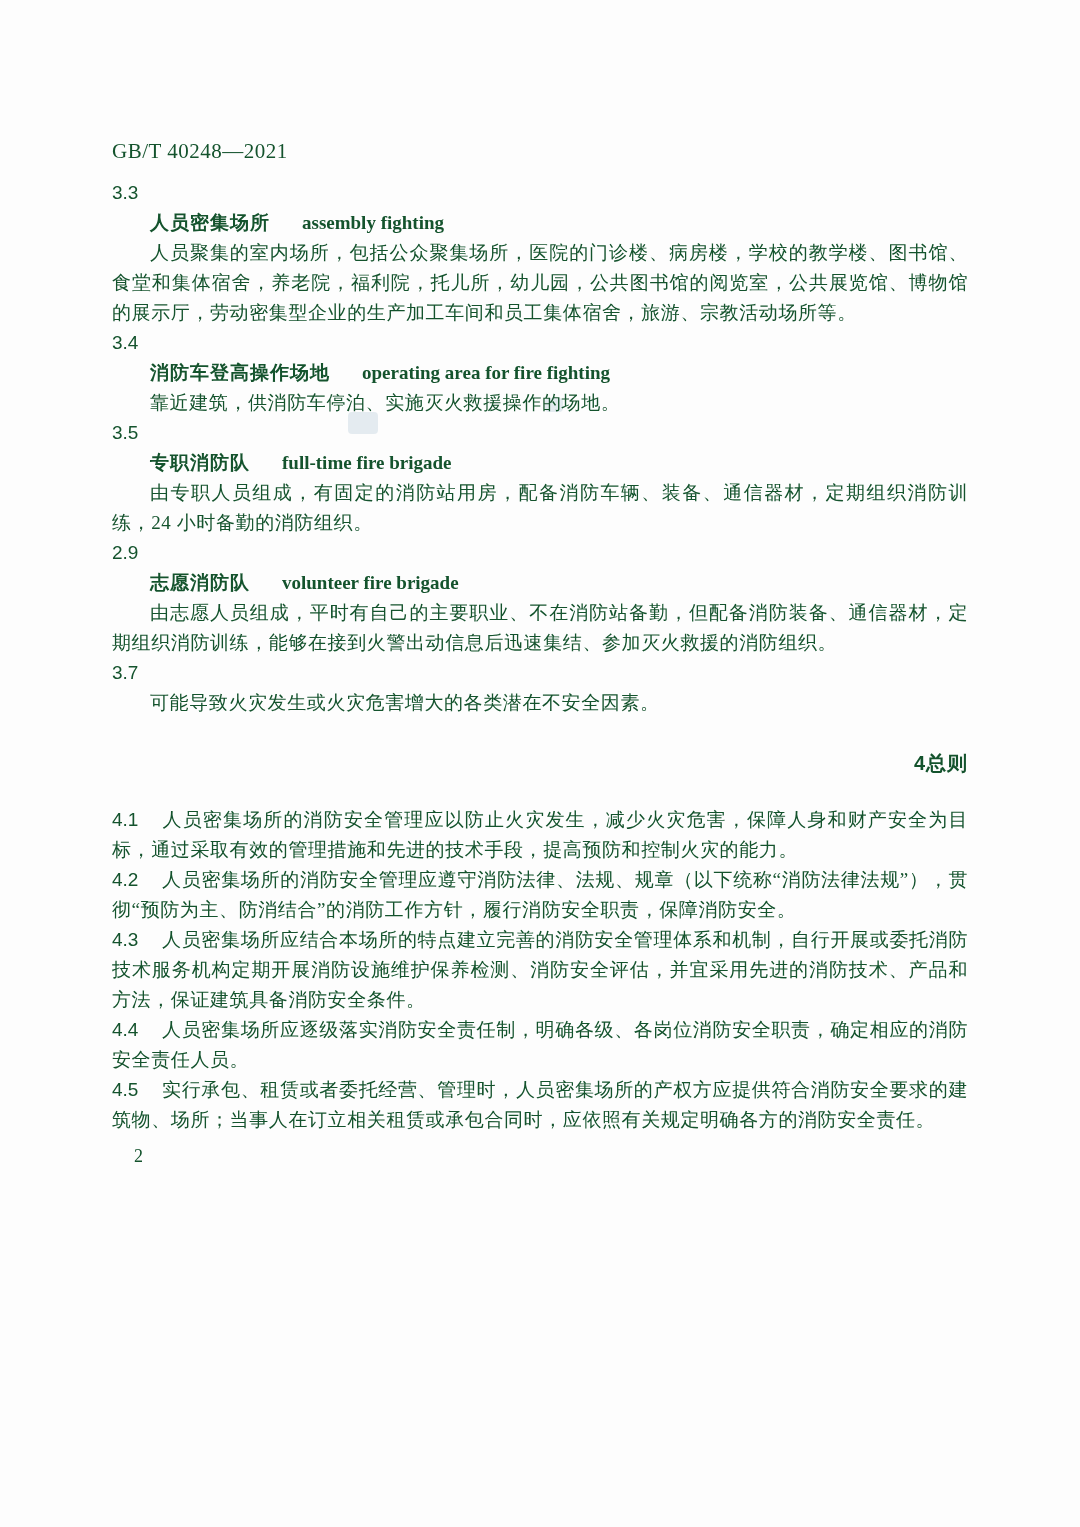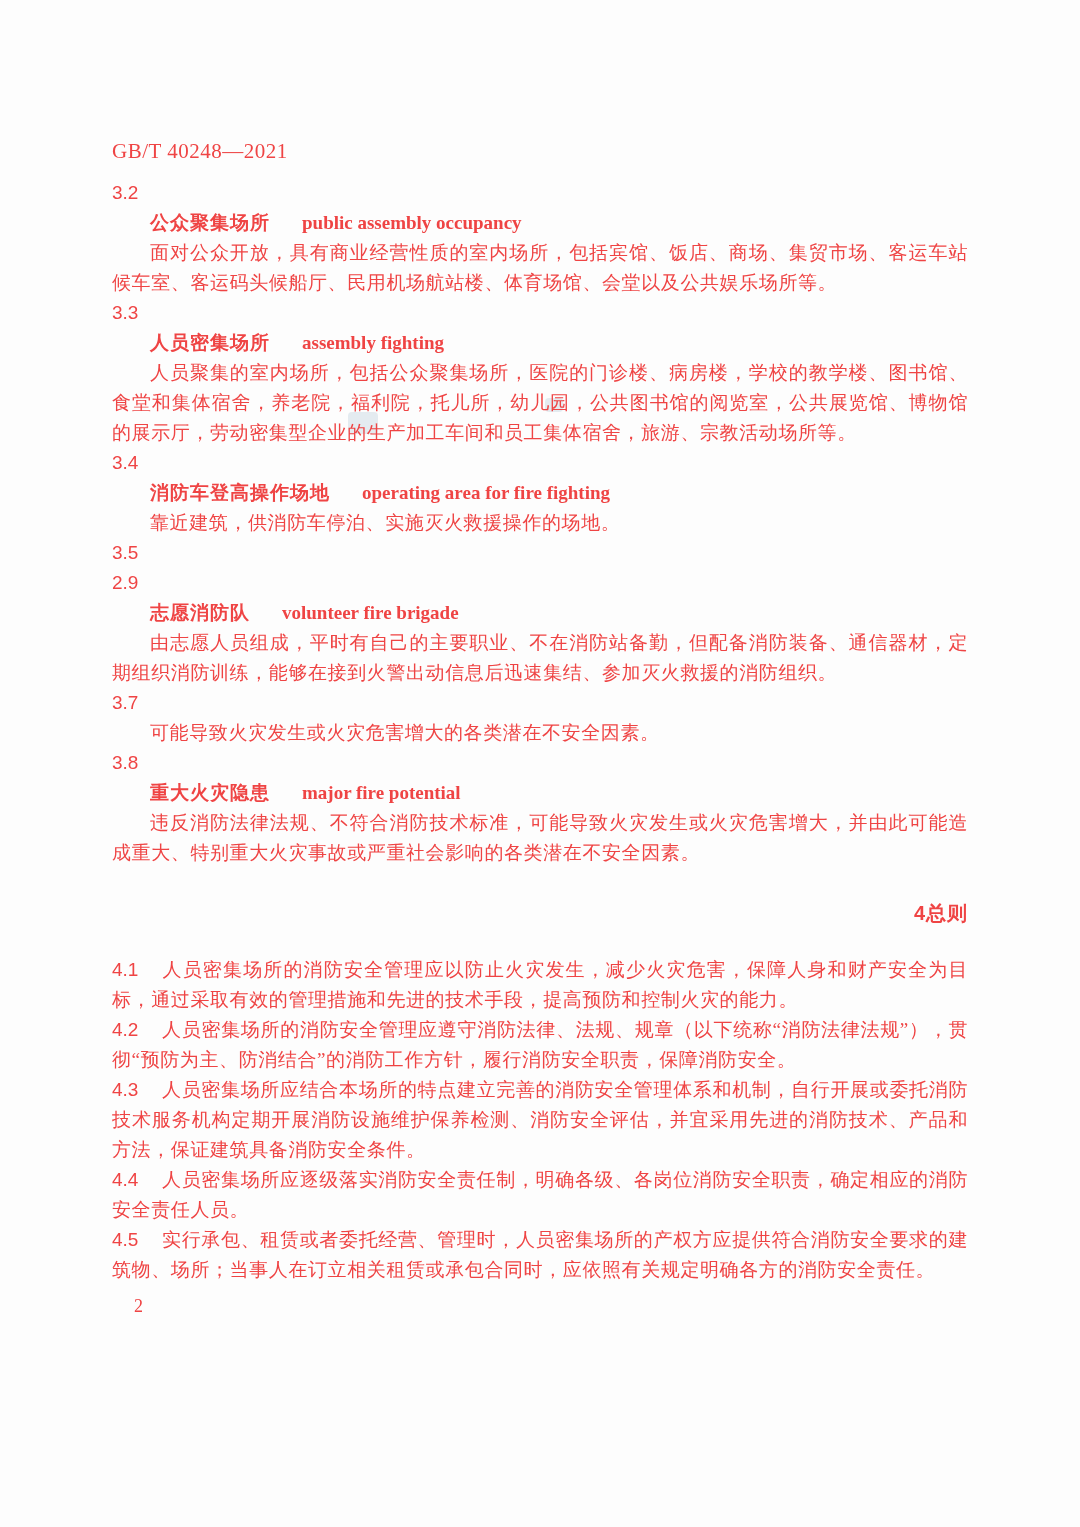--- a/index.html
+++ b/index.html
@@ -3,21 +3,21 @@
 <meta charset="utf-8">
 <style>
   * { margin: 0; padding: 0; box-sizing: border-box; }
   html, body { background: #e9e9e9; }
   .page {
     position: relative;
     width: 1080px;
     height: 1527px;
     margin: 0 auto;
     background: #fdfdfd;
-    color: #ef4444;
+    color: #14532d;
     font-family: "Liberation Serif", "DejaVu Serif", serif;
     font-size: 19px;
     line-height: 30px;
     overflow: hidden;
   }
   .content {
     position: absolute;
     left: 112px;
     top: 138px;
     width: 856px;
@@ -97,68 +97,58 @@
 <body>
 
 <div class="page">
   <span class="watermark wm-1"></span>
   <span class="watermark wm-2"></span>
 
   <div class="content">
 
     <div class="doc-header">GB/T 40248—2021</div>
 
-    <section>
-      <div class="term-number">3.2</div>
-      <div class="term-heading">
-        <span class="term-zh">公众聚集场所</span><span class="term-en">public assembly occupancy</span>
-      </div>
-      <p class="term-def">面对公众开放，具有商业经营性质的室内场所，包括宾馆、饭店、商场、集贸市场、客运车站候车室、客运码头候船厅、民用机场航站楼、体育场馆、会堂以及公共娱乐场所等。</p>
-    </section>
 
     <section>
       <div class="term-number">3.3</div>
       <div class="term-heading">
         <span class="term-zh">人员密集场所</span><span class="term-en">assembly fighting</span>
       </div>
       <p class="term-def">人员聚集的室内场所，包括公众聚集场所，医院的门诊楼、病房楼，学校的教学楼、图书馆、食堂和集体宿舍，养老院，福利院，托儿所，幼儿园，公共图书馆的阅览室，公共展览馆、博物馆的展示厅，劳动密集型企业的生产加工车间和员工集体宿舍，旅游、宗教活动场所等。</p>
     </section>
 
     <section>
       <div class="term-number">3.4</div>
       <div class="term-heading">
         <span class="term-zh">消防车登高操作场地</span><span class="term-en">operating area for fire fighting</span>
       </div>
       <p class="term-def">靠近建筑，供消防车停泊、实施灭火救援操作的场地。</p>
     </section>
 
     <section>
       <div class="term-number">3.5</div>
+      <div class="term-heading">
+        <span class="term-zh">专职消防队</span><span class="term-en">full-time fire brigade</span>
+      </div>
+      <p class="term-def">由专职人员组成，有固定的消防站用房，配备消防车辆、装备、通信器材，定期组织消防训练，24 小时备勤的消防组织。</p>
     </section>
 
     <section>
       <div class="term-number">2.9</div>
       <div class="term-heading">
         <span class="term-zh">志愿消防队</span><span class="term-en">volunteer fire brigade</span>
       </div>
       <p class="term-def">由志愿人员组成，平时有自己的主要职业、不在消防站备勤，但配备消防装备、通信器材，定期组织消防训练，能够在接到火警出动信息后迅速集结、参加灭火救援的消防组织。</p>
     </section>
 
     <section>
       <div class="term-number">3.7</div>
       <p class="term-def">可能导致火灾发生或火灾危害增大的各类潜在不安全因素。</p>
     </section>
 
-    <section>
-      <div class="term-number">3.8</div>
-      <div class="term-heading">
-        <span class="term-zh">重大火灾隐患</span><span class="term-en">major fire potential</span>
-      </div>
-      <p class="term-def">违反消防法律法规、不符合消防技术标准，可能导致火灾发生或火灾危害增大，并由此可能造成重大、特别重大火灾事故或严重社会影响的各类潜在不安全因素。</p>
-    </section>
 
     <div class="chapter-heading">
       <span class="chapter-num">4</span><span>总则</span>
     </div>
 
     <p class="clause">
       <span class="clause-num">4.1</span><span>人员密集场所的消防安全管理应以防止火灾发生，减少火灾危害，保障人身和财产安全为目标，通过采取有效的管理措施和先进的技术手段，提高预防和控制火灾的能力。</span>
     </p>
 
     <p class="clause">

